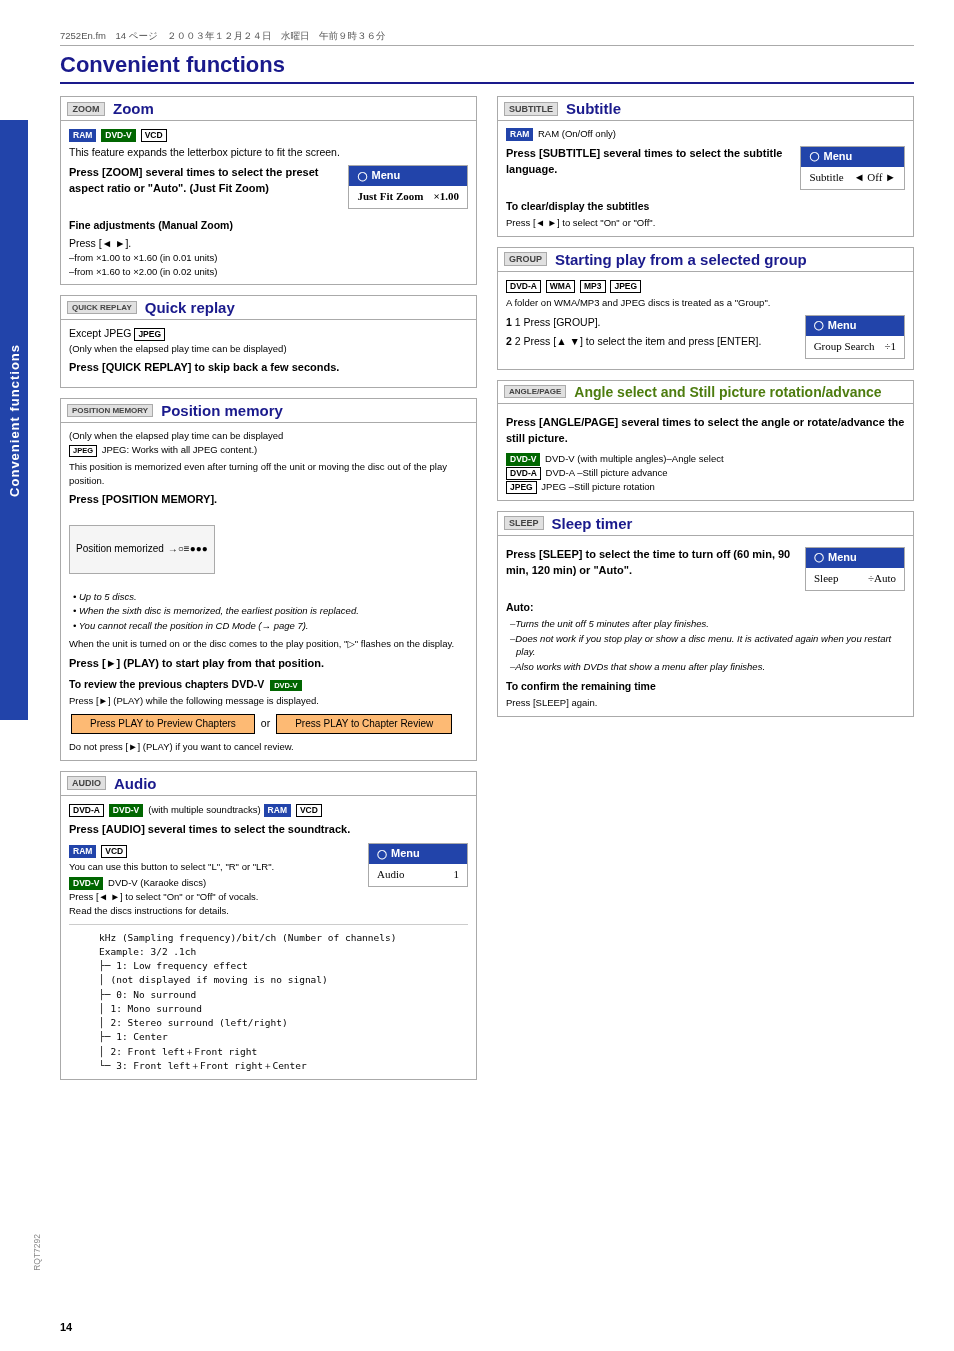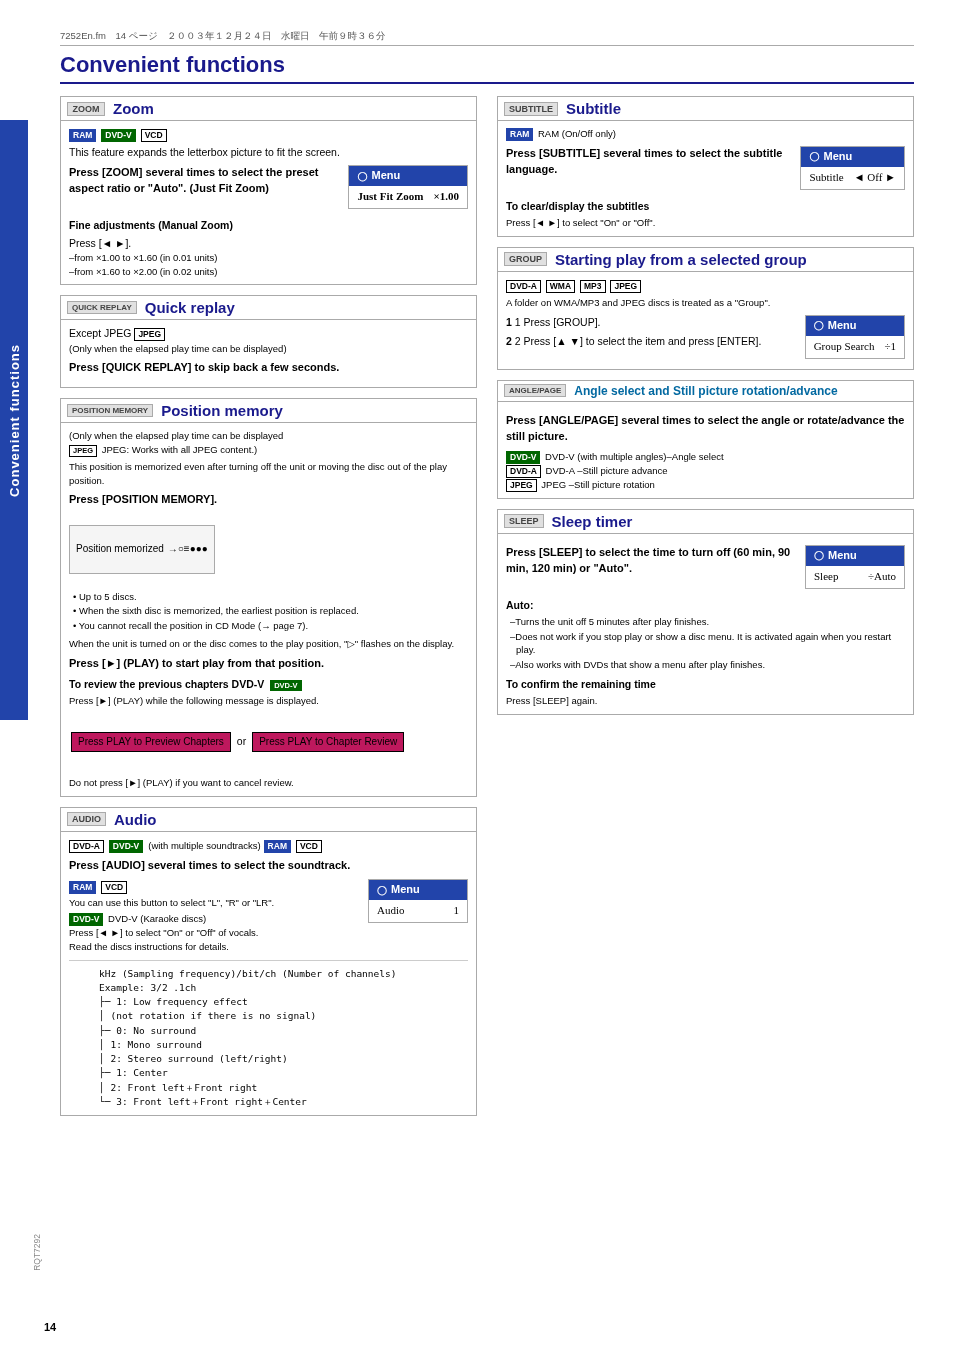--- a/index.html
+++ b/index.html
@@ -182,52 +182,52 @@
       gap: 4px;
       font-size: 10px;
       background: #f5f5f5;
       margin: 12px 0;
     }
 
     
     .play-box {
       border: 1px solid #000;
       display: inline-block;
-      padding: 2px 6px;
+      padding: 2px 18px;
       font-size: 10px;
-      background: #be185d;
-      margin: 20px 2px;
+      background: #fdba74;
+      margin: 2px 2px;
     }
 
     
     .page-num {
       position: absolute;
       bottom: 18px;
-      left: 44px;
+      left: 60px;
       font-size: 11px;
       font-weight: bold;
     }
 
     
     .vertical-page-id {
       position: absolute;
       left: 32px;
       bottom: 80px;
       font-size: 8.5px;
       color: #888;
       writing-mode: vertical-rl;
       transform: rotate(180deg);
     }
 
     .small-note { font-size: 9.5px; }
-    .bullet-item { padding-left: 10px; text-indent: -6px; margin: 1px 0; }
+    .bullet-item { padding-left: 10px; text-indent: -6px; margin: 1px 0; font-style: italic; }
     .sub-section-title { font-weight: bold; font-size: 10.5px; margin: 5px 0 2px 0; }
     hr.light { border: none; border-top: 1px solid #ccc; margin: 6px 0; }
 
-    .angle-section-title { font-size: 12px; font-weight: bold; color: #0369a1; }
+    .angle-section-title { font-size: 14px; font-weight: bold; color: #4d7c0f; }
     .clearfix::after { content: ''; display: block; clear: both; }
 
     .step-num { font-weight: bold; }
 
     .signal-diagram {
       font-family: monospace;
       font-size: 9.5px;
       line-height: 1.5;
       margin-top: 4px;
       padding-left: 30px;
@@ -389,21 +389,21 @@
                   <span>1</span>
                 </div>
               </div>
             </div>
           </div>
           <hr class="light">
           <div class="signal-diagram">
             <div>kHz (Sampling frequency)/bit/ch (Number of channels)</div>
             <div>Example: 3/2 .1ch</div>
             <div>    ├─ 1: Low frequency effect</div>
-            <div>    │       (not rotation if there is no signal)</div>
+            <div>    │       (not displayed if moving is no signal)</div>
             <div>    ├─ 0: No surround</div>
             <div>    │    1: Mono surround</div>
             <div>    │    2: Stereo surround (left/right)</div>
             <div>    ├─ 1: Center</div>
             <div>    │    2: Front left＋Front right</div>
             <div>    └─ 3: Front left＋Front right＋Center</div>
           </div>
         </div>
       </div>
 

